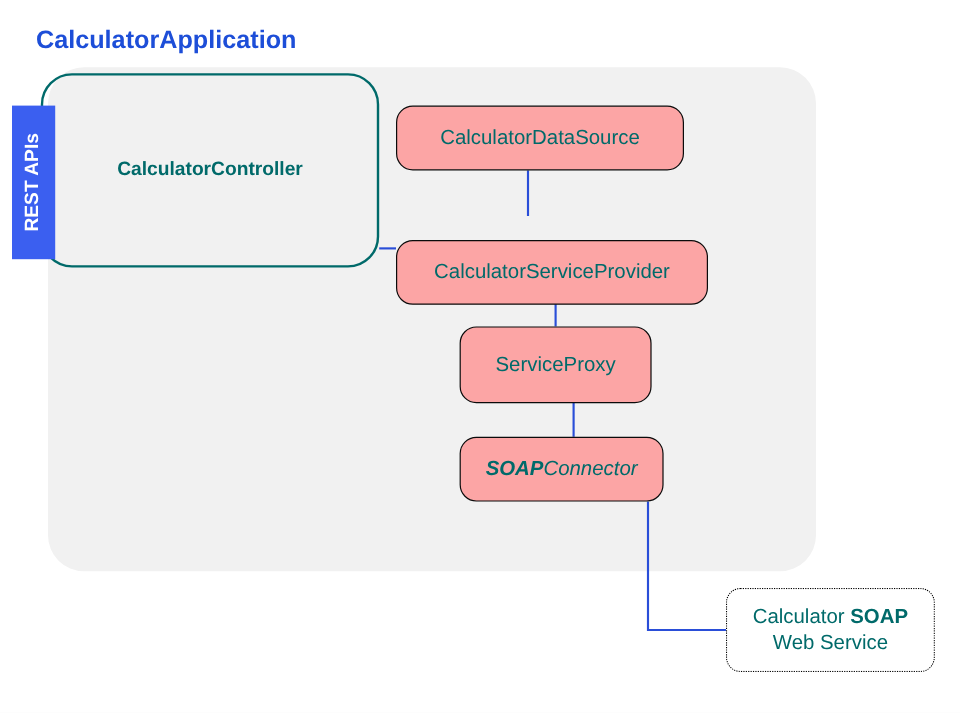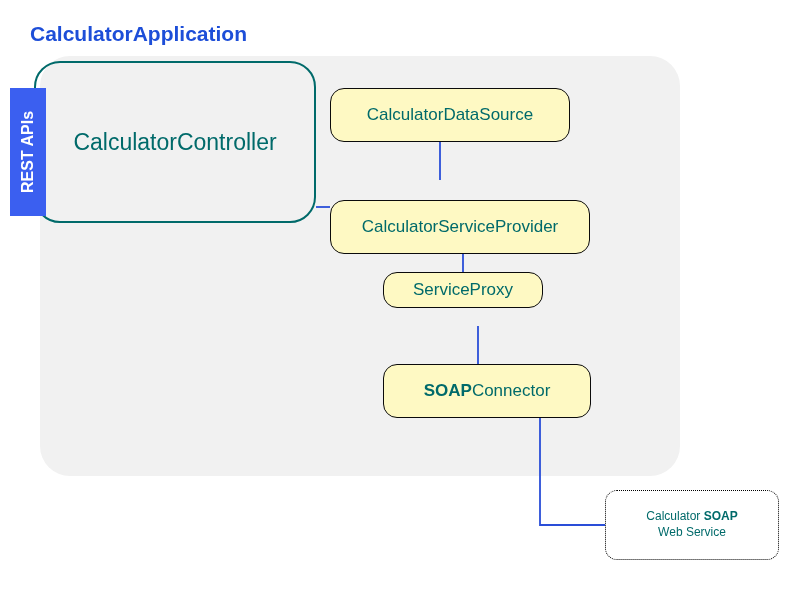--- a/index.html
+++ b/index.html
@@ -53,54 +53,54 @@
     border: 2.5px solid #006A6A;
     border-radius: 26px;
     background: transparent;
     display: flex;
     align-items: center;
     justify-content: center;
     z-index: 2;
   }
   .controller-label {
     color: #006A6A;
-    font-size: 23px;
-    font-weight: 400;
+    font-size: 16px;
+    font-weight: 700;
   }
   .node {
     position: absolute;
     border: 1.5px solid #0b0b0b;
     border-radius: 14px;
-    background: #fef9c3;
+    background: #fca5a5;
     display: flex;
     align-items: center;
     justify-content: center;
     color: #006A6A;
     font-size: 17px;
     padding: 14px 20px;
     z-index: 2;
   }
   .datasource { left: 330px; top: 88px;  width: 240px; height: 54px; }
   .serviceprov { left: 330px; top: 180px; width: 260px; height: 54px; margin-top: 20px; }
-  .serviceproxy { left: 383px; top: 272px; width: 160px; height: 36px; }
-  .soapconn    { left: 383px; top: 364px; width: 208px; height: 54px; }
+  .serviceproxy { left: 383px; top: 272px; width: 160px; height: 64px; }
+  .soapconn    { left: 383px; top: 364px; width: 170px; height: 54px; font-style: italic; }
   .soap-service {
     position: absolute;
     left: 605px;
     top: 490px;
     width: 174px;
     height: 70px;
     border: 1.5px dotted #000;
     border-radius: 12px;
     display: flex;
     align-items: center;
     justify-content: center;
     text-align: center;
     color: #006A6A;
-    font-size: 12px;
+    font-size: 17px;
     line-height: 1.3;
     z-index: 2;
   }
   svg.connectors {
     position: absolute;
     left: 0; top: 0;
     width: 800px; height: 594px;
     pointer-events: none;
     z-index: 1;
   }

